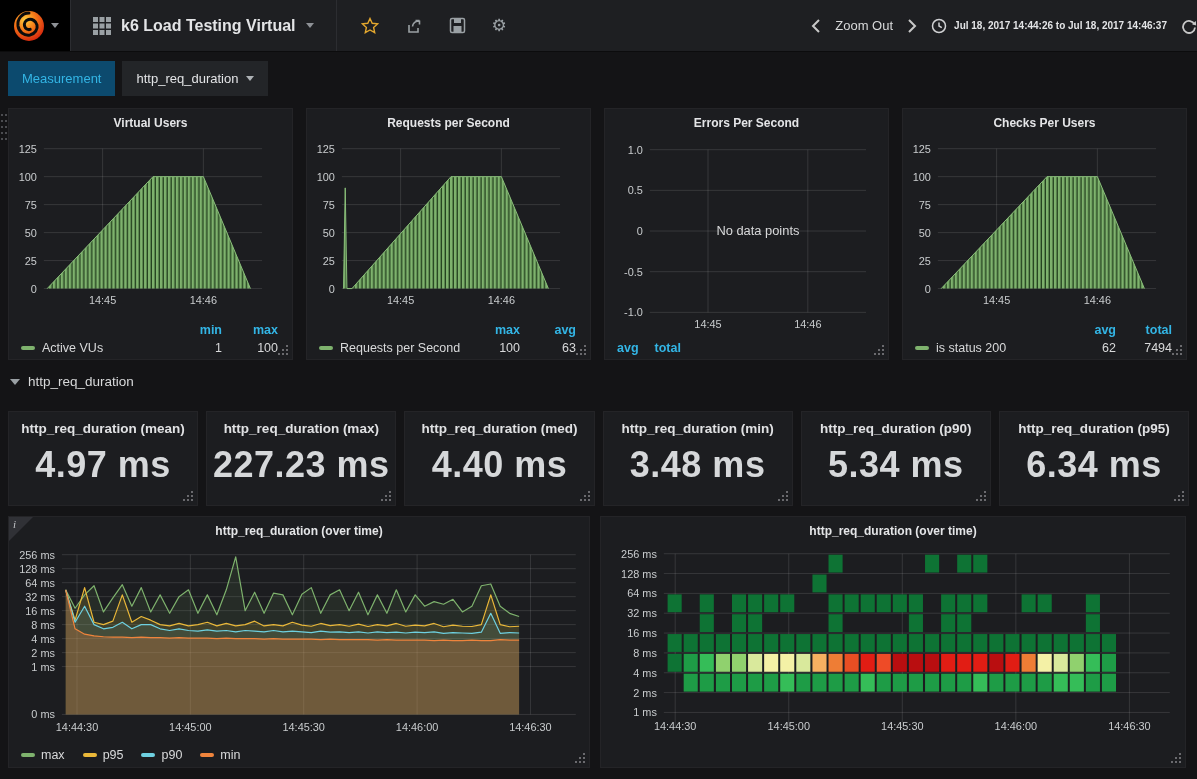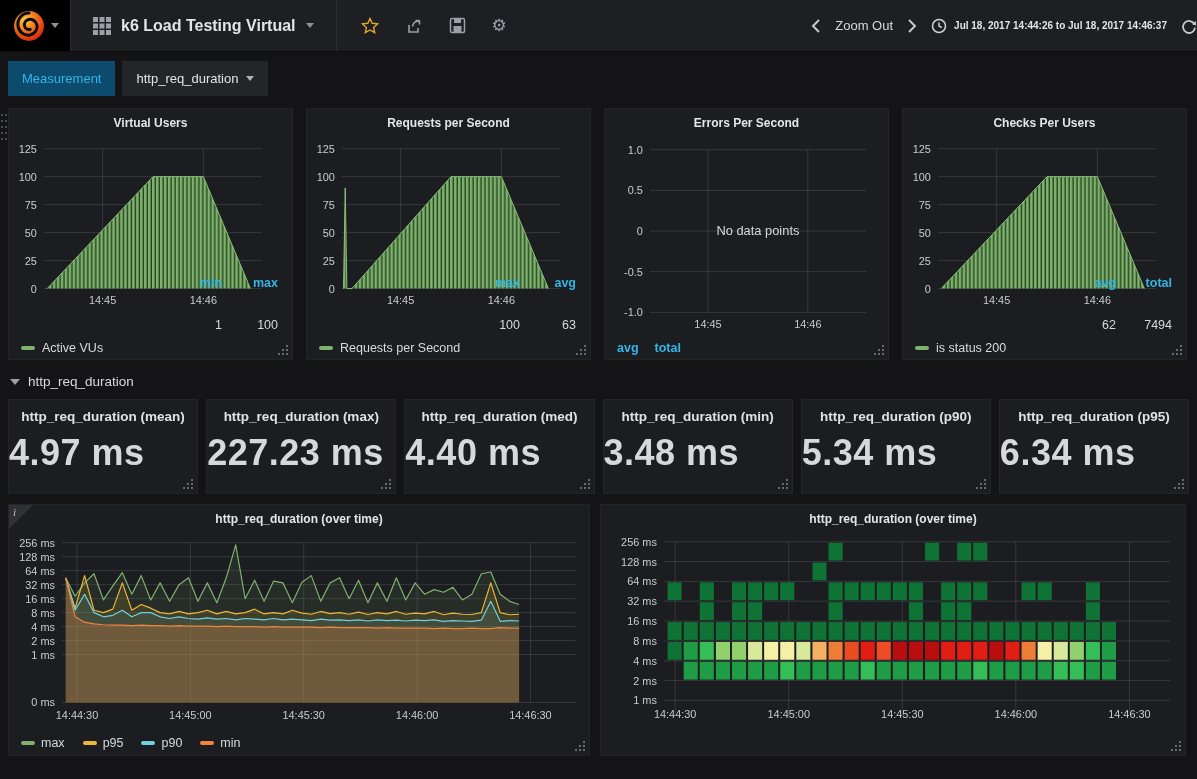--- a/index.html
+++ b/index.html
@@ -30,33 +30,33 @@
   .panel { position:relative; background:#1c1d20; border:1px solid rgba(255,255,255,0.035); }
   .mini { width:285px; height:252px; }
   .ptitle { text-align:center; padding-top:7px; font-size:12px; font-weight:700; color:#e4e5e7; cursor:pointer; }
   svg.chart { position:absolute; left:0; top:0; width:100%; height:100%; }
   svg.chart text { font-family:"Liberation Sans", sans-serif; }
   
   .mini-legend { position:absolute; left:12px; right:14px; bottom:4px; font-size:12.5px; }
   .lg-grid { display:grid; grid-template-columns:1fr 52px 56px; row-gap:4px; align-items:center; }
   .lg-h { color:#33b5e5; font-weight:700; text-align:right; }
   .lg-v { text-align:right; color:#d8d9da; }
-  .lg-name { display:flex; align-items:center; gap:7px; color:#d8d9da; cursor:pointer;margin-top:47px; }
+  .lg-name { display:flex; align-items:center; gap:7px; color:#d8d9da; cursor:pointer; }
   .swatch { width:14px; height:4px; border-radius:2px; display:inline-block; }
   .lg-cols { display:flex; gap:16px; color:#33b5e5; font-weight:700; }
   .line-legend { position:absolute; left:12px; bottom:5px; display:flex; gap:18px; font-size:12.5px; align-items:center; }
   .line-legend .item { display:flex; align-items:center; gap:6px; cursor:pointer; }
   
   .sect { display:flex; align-items:center; gap:8px; padding:14px 2px 10px 2px; font-size:13.5px; color:#d8d9da; cursor:pointer; }
   .chev-down { width:0; height:0; border-left:5px solid transparent; border-right:5px solid transparent; border-top:6px solid #9aa0a4; }
   
-  .stats-row { display:flex; gap:8px; }
+  .stats-row { display:flex; gap:8px;margin-top:12px; }
   .stat { flex:1; height:95px; }
   .stitle { text-align:center; font-size:13.5px; font-weight:700; color:#e0e1e3; padding-top:9px; }
-  .sval { text-align:left; font-size:36px; font-weight:700; color:#d6d8da; margin-top:8px; letter-spacing:0.5px; }
+  .sval { text-align:center; font-size:36px; font-weight:700; color:#d6d8da; margin-top:8px; letter-spacing:0.5px; }
   
   .bottom { margin-top:10px; display:flex; gap:10px; }
   .bpanel-l { width:582px; height:252px; }
   .bpanel-r { width:586px; height:252px; }
   
   .rsz { position:absolute; right:3px; bottom:3px; width:12px; height:12px; cursor:nwse-resize; }
   .rsz::after { content:""; position:absolute; left:0; top:0; width:2px; height:2px; background:transparent;
     box-shadow:9px 1px #6a6a6e, 9px 5px #6a6a6e, 9px 9px #6a6a6e, 5px 5px #6a6a6e, 5px 9px #6a6a6e, 1px 9px #6a6a6e; }
   
   .info-corner { position:absolute; left:0; top:0; width:0; height:0;

